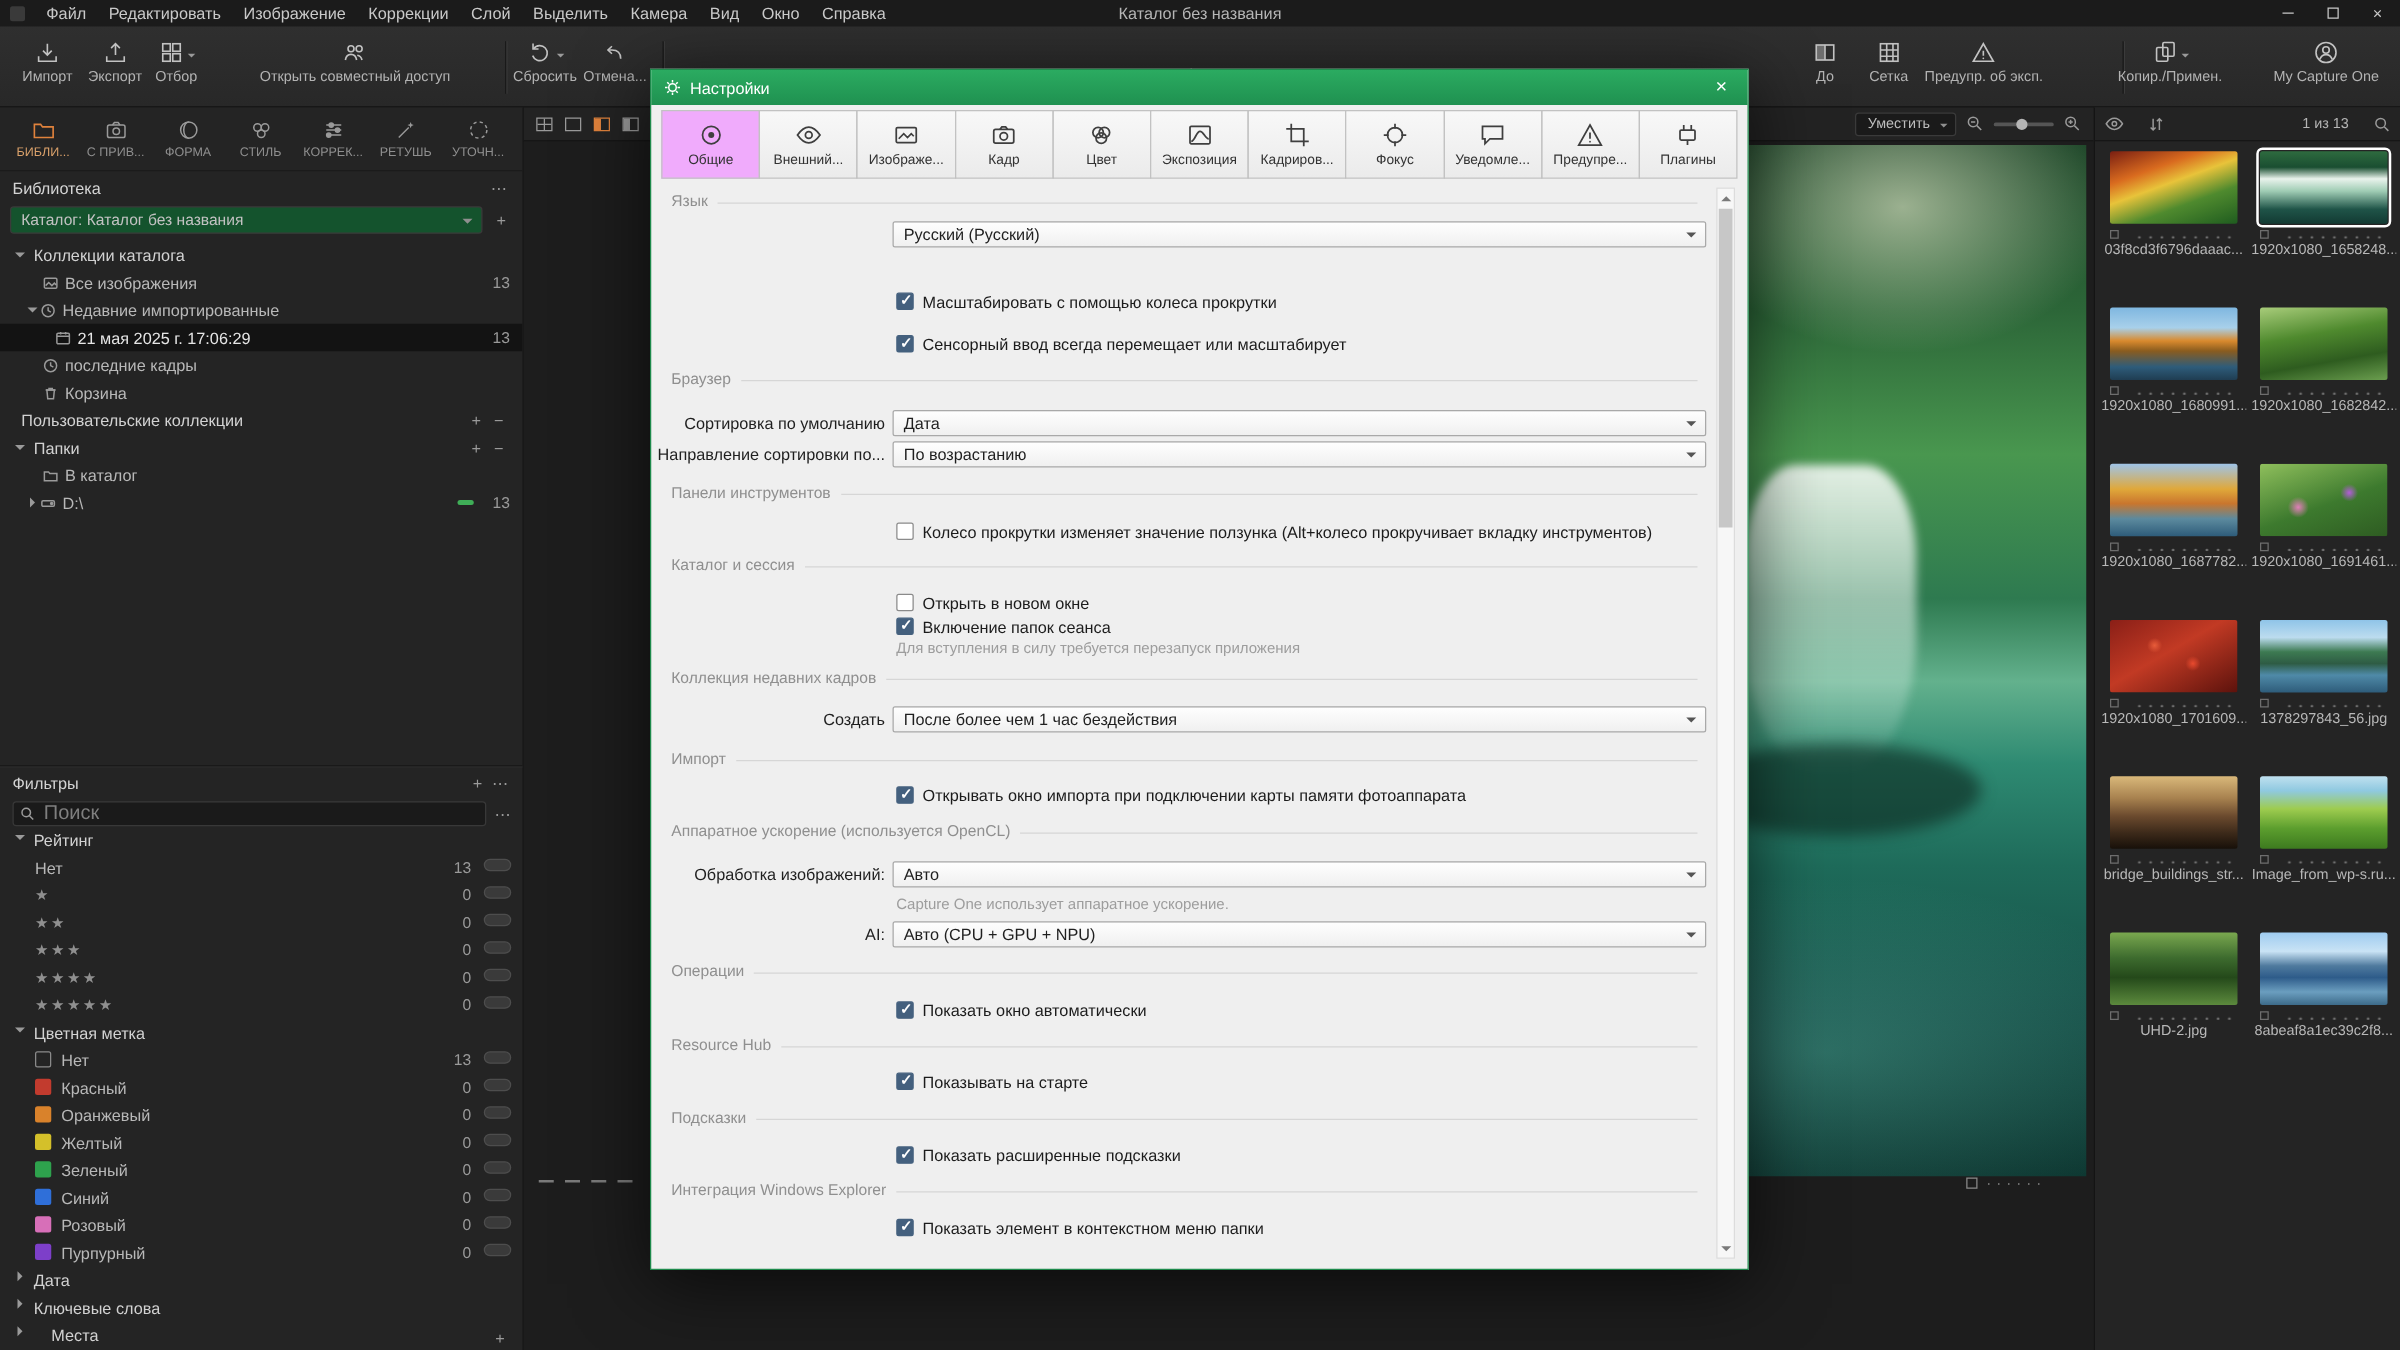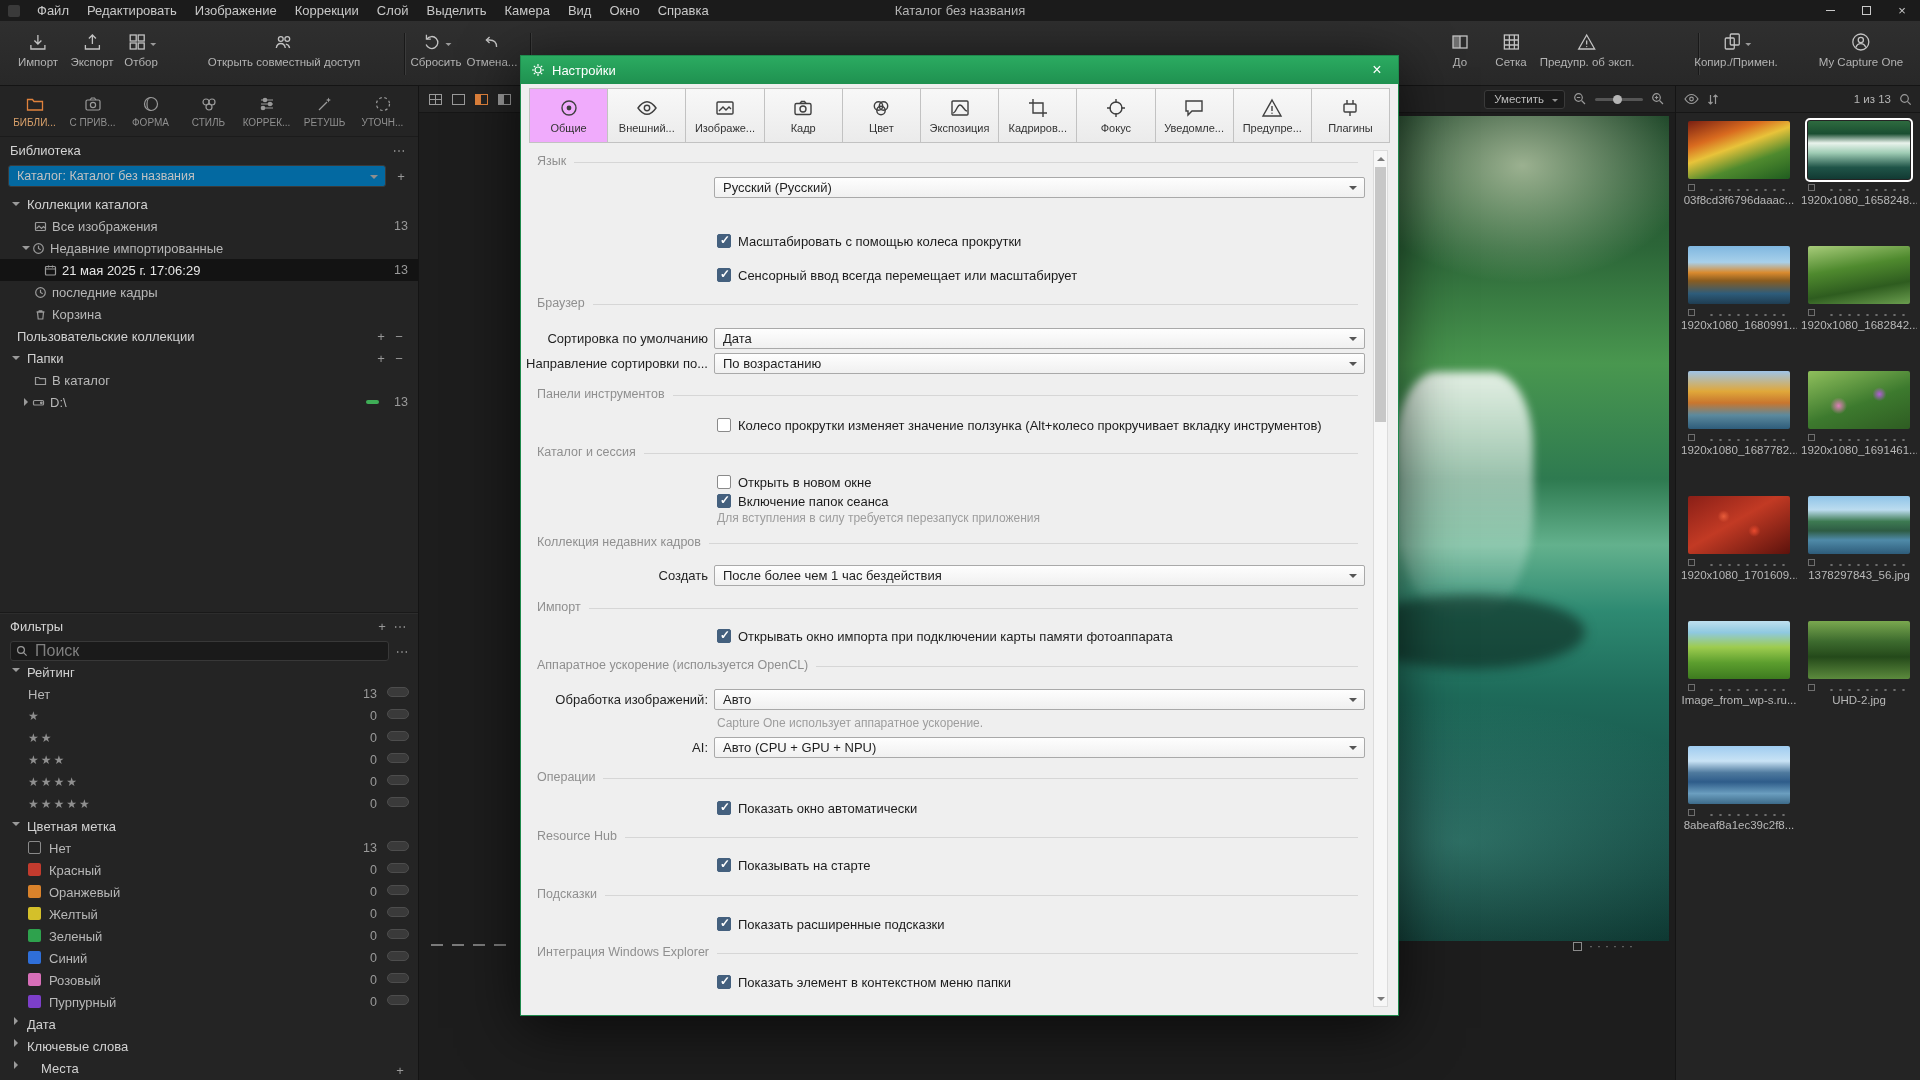--- a/index.html
+++ b/index.html
@@ -31,21 +31,21 @@
 
   
   .sidebar{position:absolute;left:0;top:86px;width:419px;height:994px;background:#242424;border-right:1px solid #141414;overflow:hidden}
   .tooltabs{display:flex;height:51px;align-items:center;padding:0 6px;gap:1px;border-bottom:1px solid #1b1b1b}
   .ttab{width:57px;display:flex;flex-direction:column;align-items:center;gap:3px;font-size:10px;color:#8f8f8f}
   .ttab.sel{color:#dba26b}
   .libhead,.filthead{height:26px;display:flex;align-items:center;padding:0 10px;color:#d4d4d4;font-size:13px}
   .spacer{flex:1}
   .mini{width:18px;height:18px;display:flex;align-items:center;justify-content:center;color:#9a9a9a;font-size:13px}
   .catrow{display:flex;align-items:center;margin:2px 8px 6px 8px;gap:6px}
-  .catdd{flex:1;height:22px;background:#0369a1;border:1px solid #3a3a3a;border-radius:3px;color:#c2c2c2;font-size:12.5px;display:flex;align-items:center;padding:0 22px 0 8px;position:relative}
+  .catdd{flex:1;height:22px;background:#14532d;border:1px solid #3a3a3a;border-radius:3px;color:#c2c2c2;font-size:12.5px;display:flex;align-items:center;padding:0 22px 0 8px;position:relative}
   .catdd::after{content:"";position:absolute;right:7px;top:9px;border:4px solid transparent;border-top-color:#8f8f8f}
   .trow{height:22px;display:flex;align-items:center;font-size:13px;color:#b8b8b8;padding-right:10px}
   .trow .lab{margin-left:5px;white-space:nowrap}
   .trow.head{color:#d2d2d2}
   .trow.sel{background:#131313;color:#e6e6e6}
   .tcount{margin-left:auto;color:#9a9a9a;font-size:12.5px;padding-left:8px}
   .exp{width:12px;display:flex;justify-content:center}
   .exp.open::after{content:"";border:4px solid transparent;border-top-color:#9a9a9a;margin-top:3px}
   .exp.closed::after{content:"";border:4px solid transparent;border-left-color:#9a9a9a;margin-left:3px}
   .gbar{width:13px;height:4px;border-radius:2px;background:#3fae57;margin-right:7px}
@@ -84,21 +84,21 @@
   .falls2{position:absolute;left:66%;top:34%;width:5%;height:24%;background:linear-gradient(180deg,rgba(255,255,255,.7),rgba(225,245,238,0));border-radius:40%;filter:blur(4px)}
   .rock{position:absolute;left:70%;top:58%;width:22%;height:9%;background:rgba(10,30,22,.55);border-radius:50%;filter:blur(6px)}
   .dashes{position:absolute;left:12px;top:858px;display:flex;gap:9px;align-items:center}
   .dashes i{width:12px;height:2px;background:#7a7a7a}
   .dotsrow{position:absolute;left:1154px;top:853px;display:flex;align-items:center;gap:7px;color:#8a8a8a;font-size:12px}
   .dotsrow .sqr{width:9px;height:9px;border:1px solid #8a8a8a}
   .dots6{letter-spacing:4px}
 
   
   .browser{position:absolute;left:1675px;top:86px;width:245px;height:994px;background:#242424;border-left:1px solid #141414}
-  .browbar{height:27px;background:#232323;border-bottom:1px solid #161616;display:flex;align-items:center;padding:0 8px;gap:8px}
+  .browbar{height:27px;background:#232323;border-bottom:1px solid #161616;display:flex;align-items:center;padding:0 8px;gap:20px}
   .counter{margin-left:auto;color:#b5b5b5;font-size:11.5px}
   .bgrid{display:grid;grid-template-columns:1fr 1fr;grid-auto-rows:125px;padding:8px 5px;column-gap:4px}
   .cell{display:flex;flex-direction:column;align-items:center}
   .thumb{width:102px;height:58px;border-radius:2px}
   .cell.sel .thumb{outline:2px solid #fff;outline-offset:1px}
   .meta{width:102px;display:flex;align-items:center;margin-top:4px}
   .meta .sq{width:7px;height:7px;border:1px solid #6e6e6e}
   .meta .ds{flex:1;height:8px;margin-left:10px;background-image:radial-gradient(circle,#6e6e6e 1px,transparent 1.3px);background-size:9px 8px;background-position:2px 3px;background-repeat:repeat-x}
   .cap{margin-top:3px;font-size:11.5px;color:#b8b8b8;max-width:116px;white-space:nowrap;overflow:hidden}
   .g1{background:linear-gradient(160deg,#7a1f12 0%,#d96b1f 28%,#e8c33a 45%,#4f8a2e 68%,#1f5c1f 100%)}
@@ -726,20 +726,28 @@
       </div>
     <div class="cell">
         <span class="thumb g8"></span>
         <span class="meta">
           <i class="sq"></i>
           <i class="ds"></i>
         </span>
         <span class="cap">1378297843_56.jpg</span>
       </div>
     <div class="cell">
+        <span class="thumb g9"></span>
+        <span class="meta">
+          <i class="sq"></i>
+          <i class="ds"></i>
+        </span>
+        <span class="cap">bridge_buildings_str...</span>
+      </div>
+    <div class="cell">
         <span class="thumb g10"></span>
         <span class="meta">
           <i class="sq"></i>
           <i class="ds"></i>
         </span>
         <span class="cap">Image_from_wp-s.ru...</span>
       </div>
     <div class="cell">
         <span class="thumb g11"></span>
         <span class="meta">

